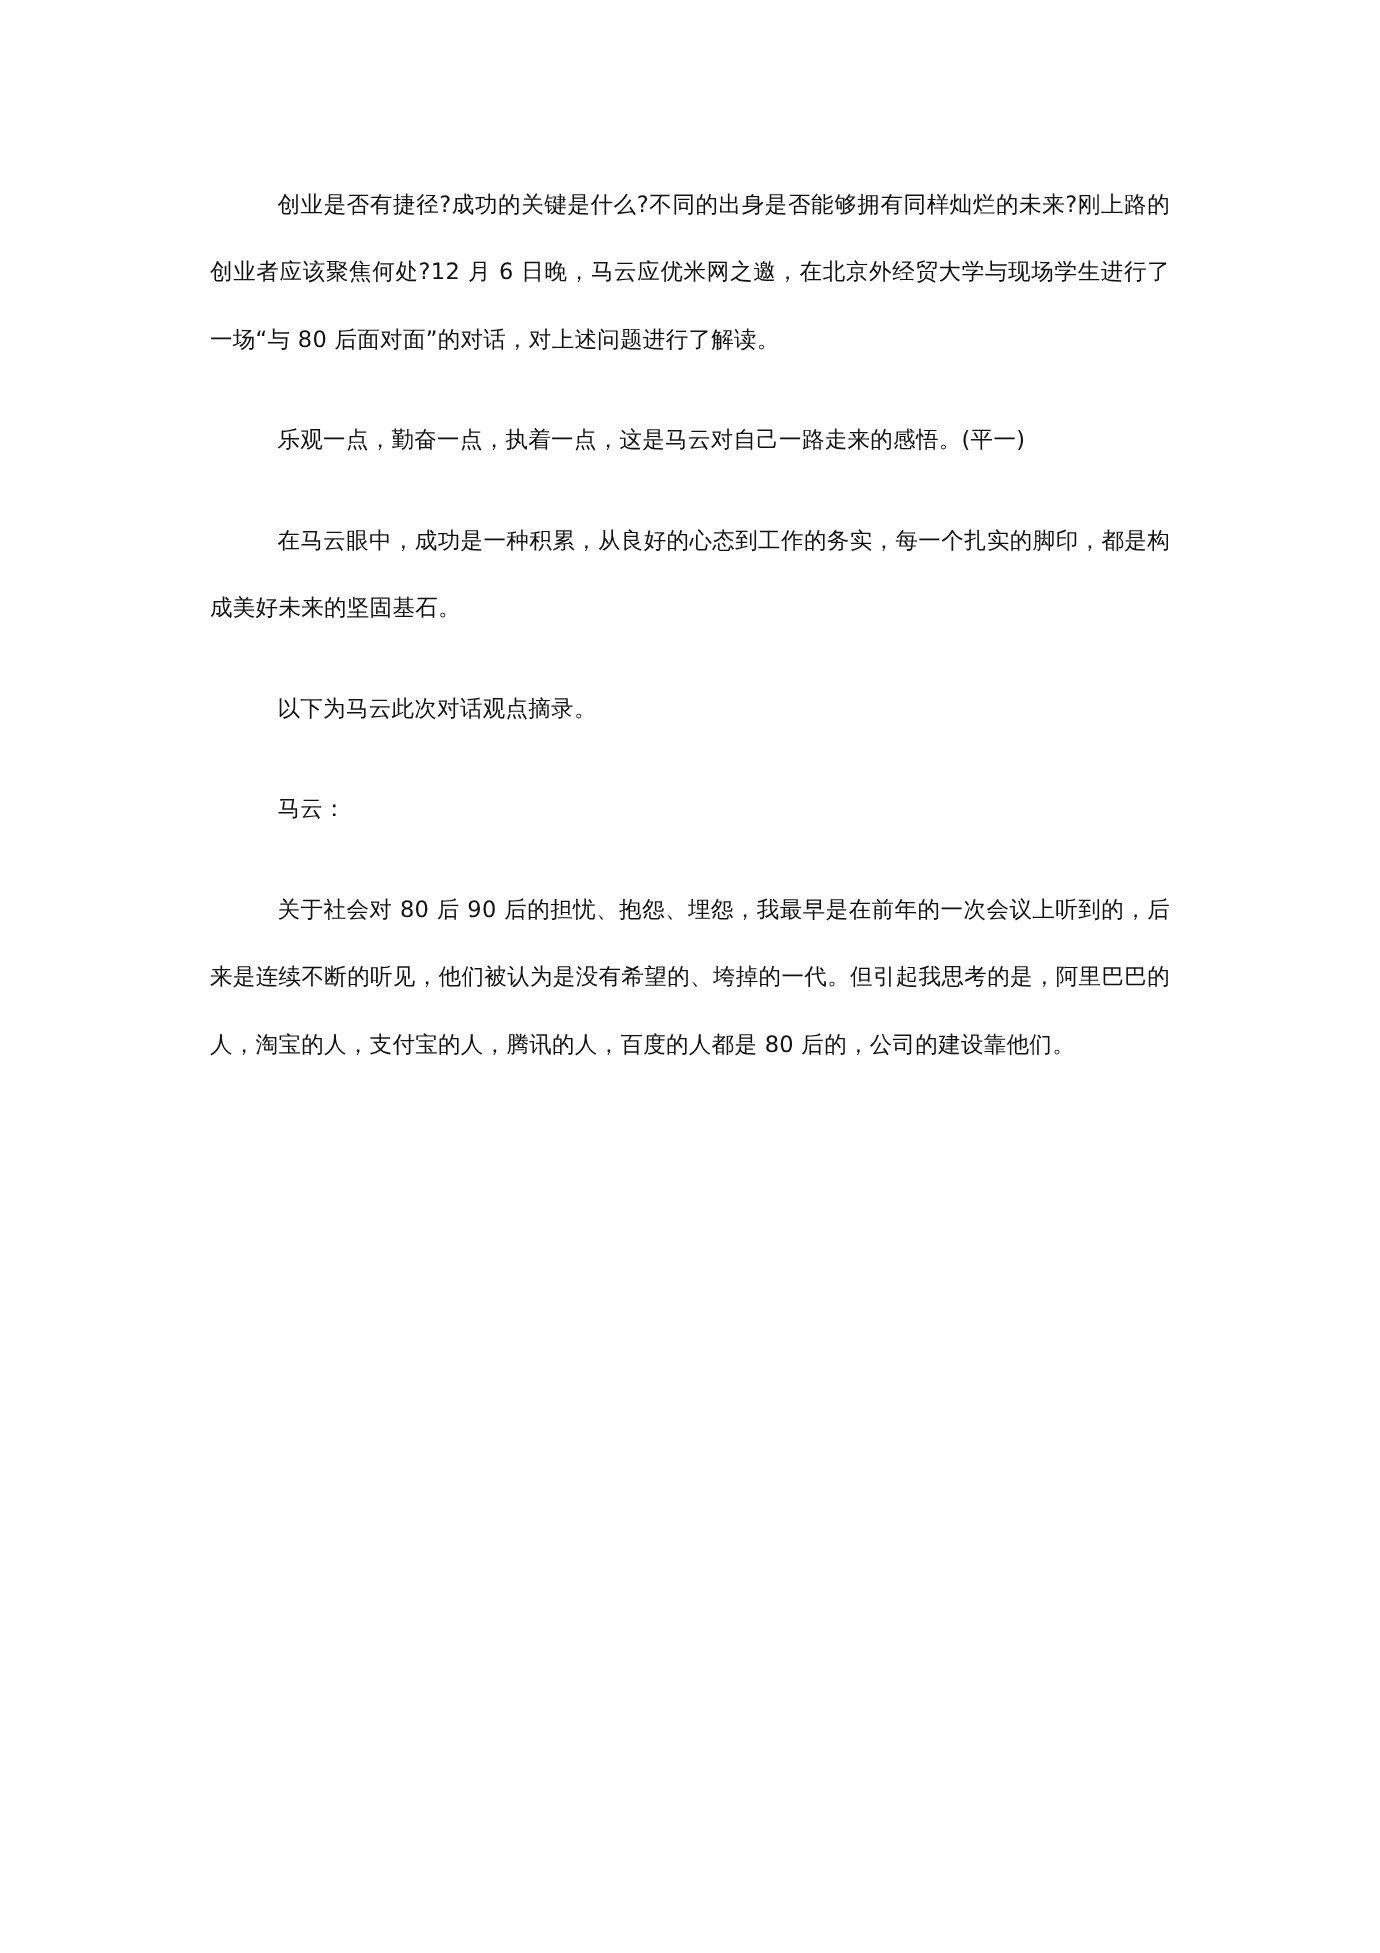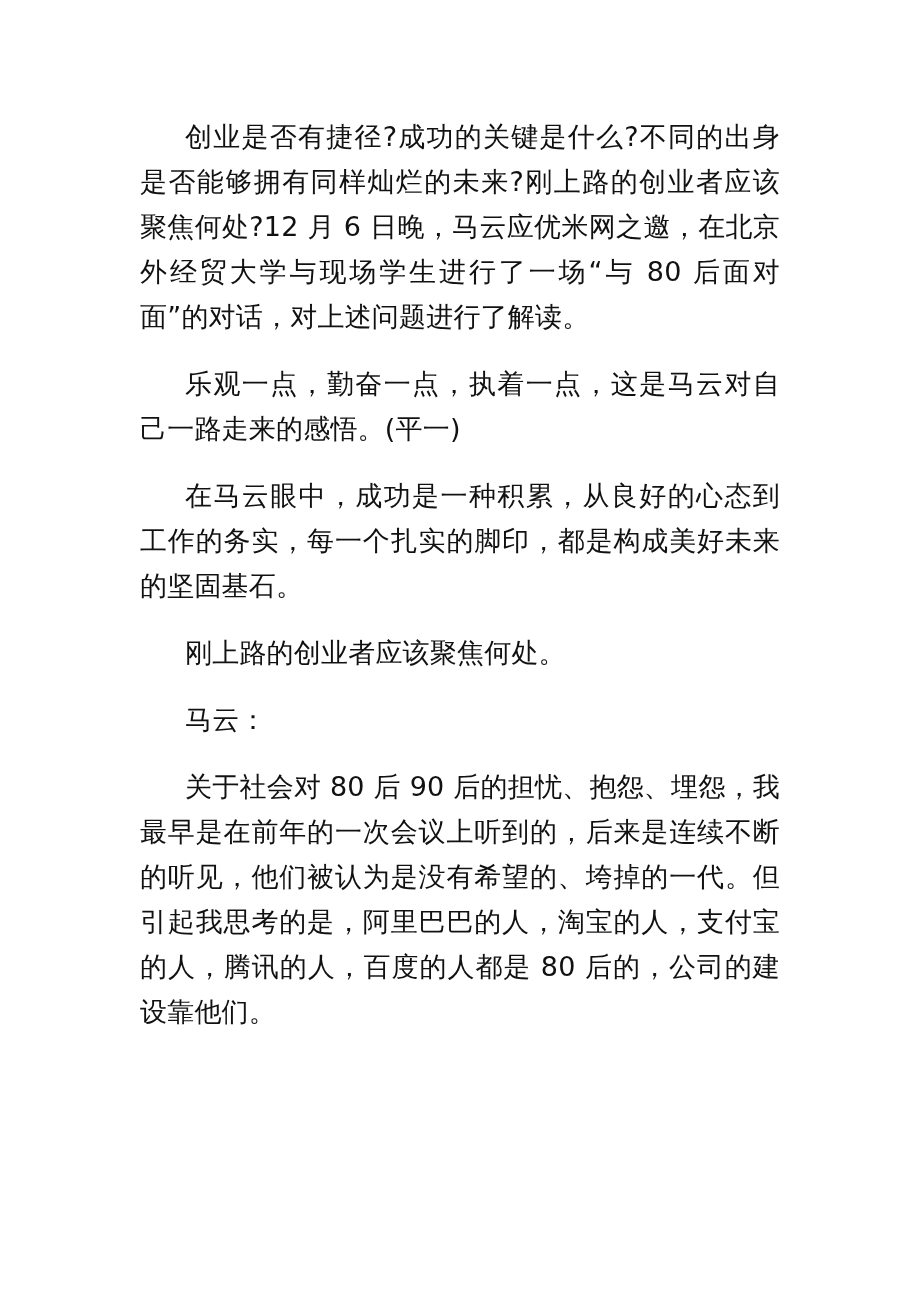--- a/index.html
+++ b/index.html
@@ -16,31 +16,31 @@
       color: #111111;
     }
     .page {
       position: absolute;
       left: 140px;
       top: 114px;
       width: 640px;
     }
     .para {
       margin: 0 0 22px 0;
-      font-size: 27px;
+      font-size: 15px;
       line-height: 45px;
       text-indent: 45px;
       letter-spacing: 0.2px;
       text-align: justify;
       word-break: break-all;
     }
   </style>
 </head>
 <body>
 
 <div class="page">
   <p class="para">创业是否有捷径?成功的关键是什么?不同的出身是否能够拥有同样灿烂的未来?刚上路的创业者应该聚焦何处?12 月 6 日晚，马云应优米网之邀，在北京外经贸大学与现场学生进行了一场“与 80 后面对面”的对话，对上述问题进行了解读。</p>
   <p class="para">乐观一点，勤奋一点，执着一点，这是马云对自己一路走来的感悟。(平一)</p>
   <p class="para">在马云眼中，成功是一种积累，从良好的心态到工作的务实，每一个扎实的脚印，都是构成美好未来的坚固基石。</p>
-  <p class="para">刚上路的创业者应该聚焦何处。</p>
+  <p class="para">以下为马云此次对话观点摘录。</p>
   <p class="para">马云：</p>
   <p class="para">关于社会对 80 后 90 后的担忧、抱怨、埋怨，我最早是在前年的一次会议上听到的，后来是连续不断的听见，他们被认为是没有希望的、垮掉的一代。但引起我思考的是，阿里巴巴的人，淘宝的人，支付宝的人，腾讯的人，百度的人都是 80 后的，公司的建设靠他们。</p>
 </div>
 
 </body></html>

